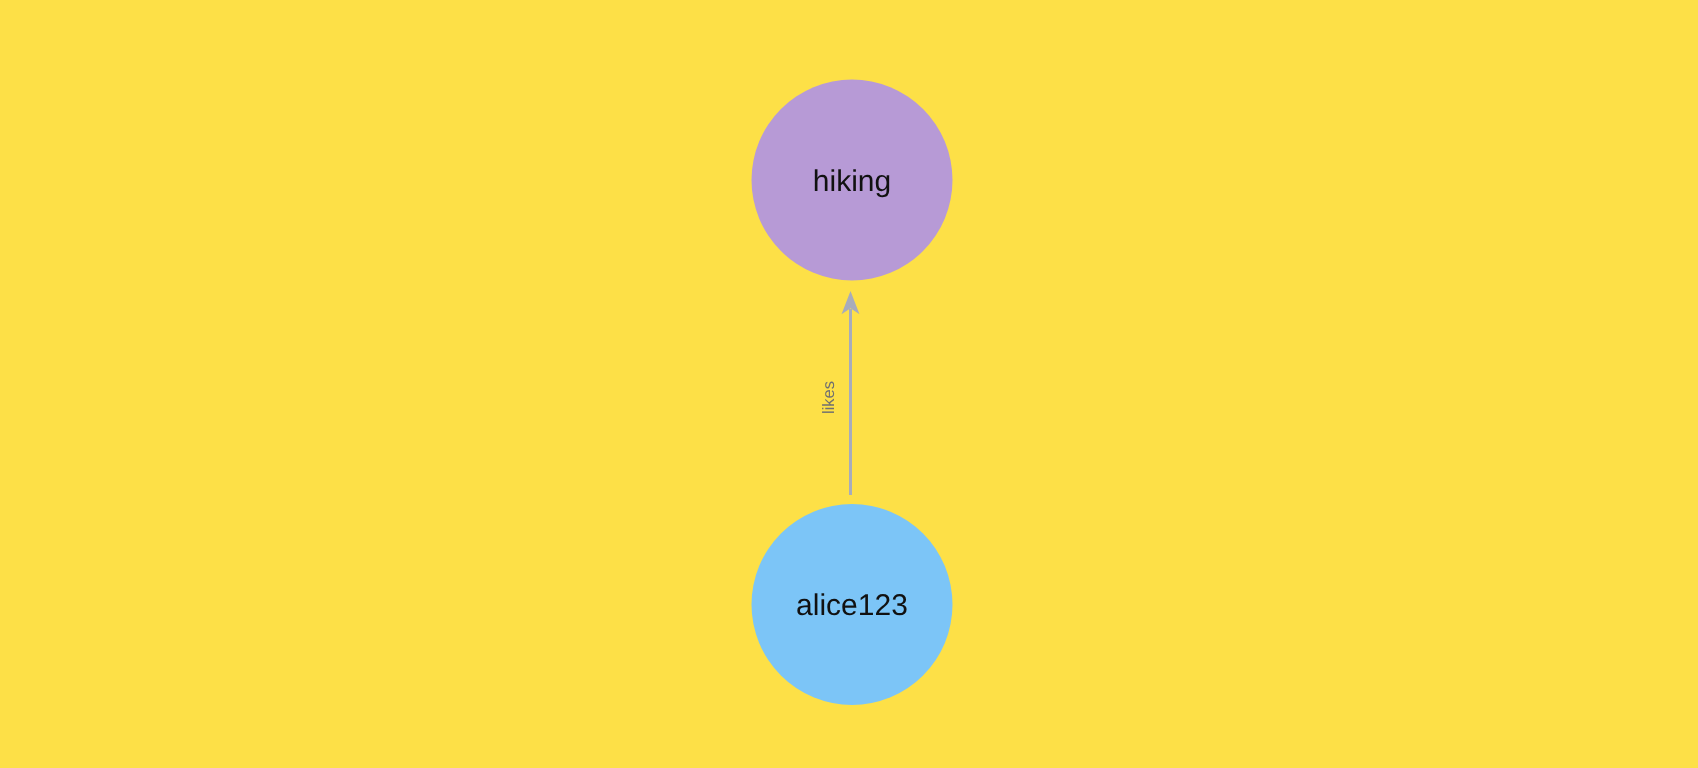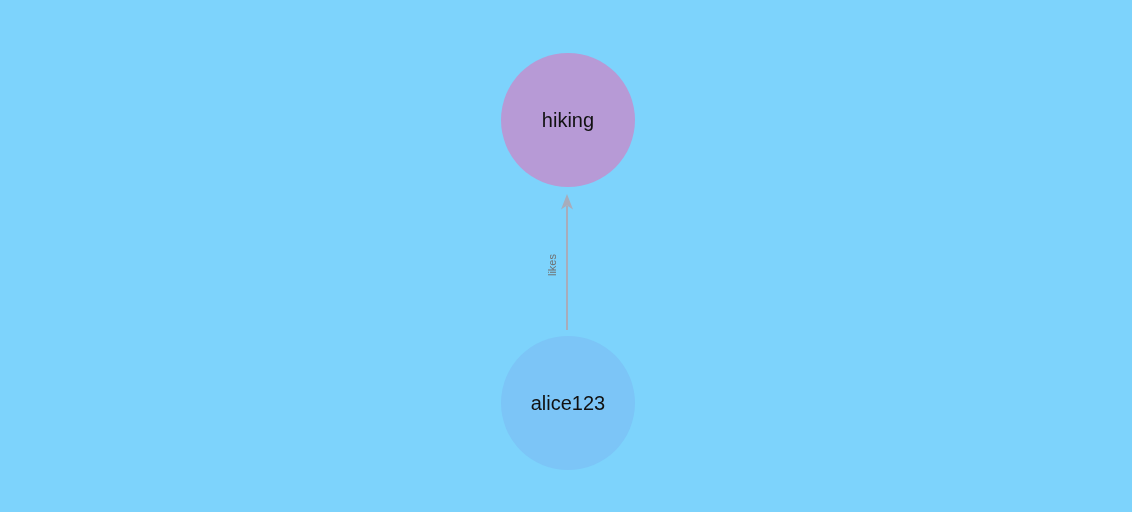--- a/index.html
+++ b/index.html
@@ -10,21 +10,21 @@
     width: 1132px;
     height: 512px;
     background: #f4f5f4;
     font-family: "Liberation Sans", sans-serif;
     overflow: hidden;
   }
   #graph-canvas {
     position: relative;
     width: 1132px;
     height: 512px;
-    background: #7dd3fc;
+    background: #fde047;
   }
   .graph-svg {
     position: absolute;
     left: 0;
     top: 0;
     width: 1132px;
     height: 512px;
     display: block;
   }
   .node-label-text {

